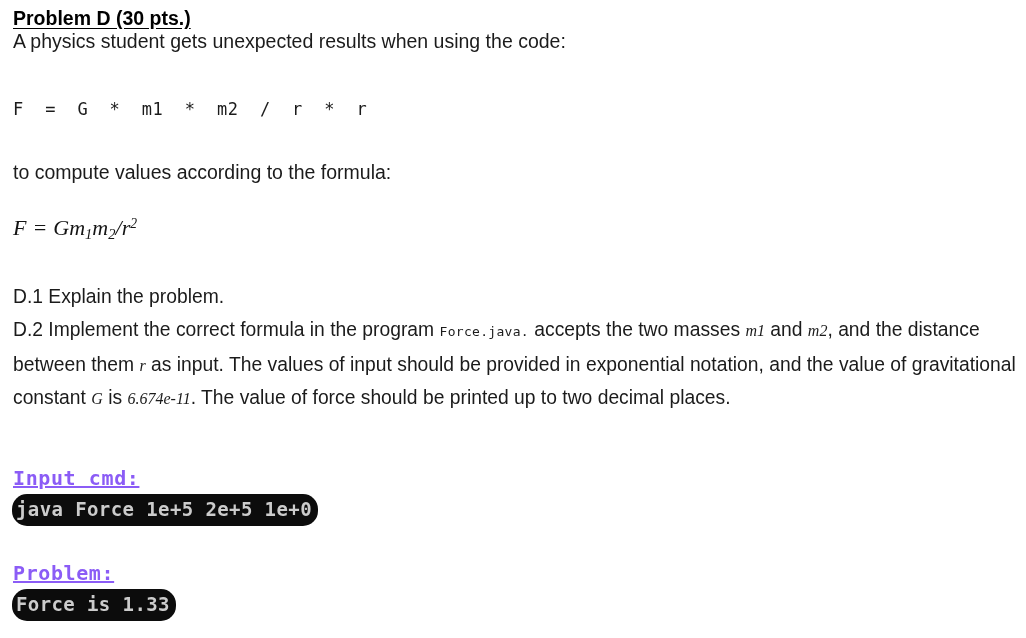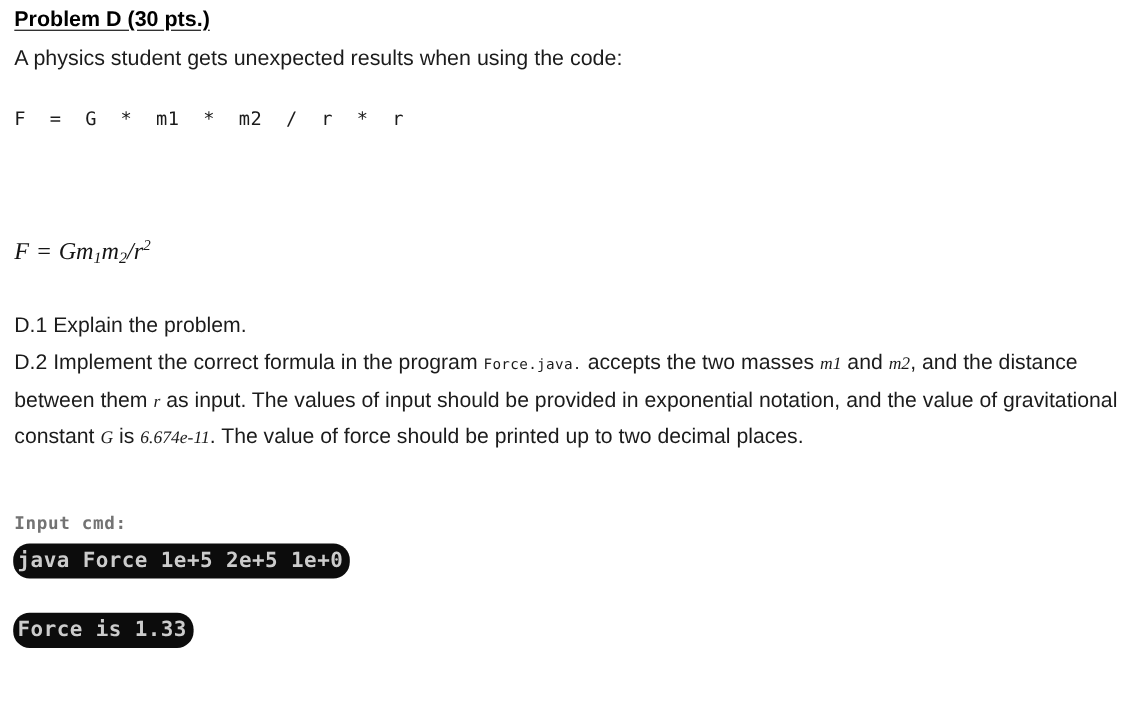--- a/index.html
+++ b/index.html
@@ -41,21 +41,21 @@
   
   .body-line {
     position: absolute;
     left: 13px;
     font-family: "Liberation Sans", sans-serif;
     font-size: 19.5px;
     line-height: 25px;
     color: #1b1b1b;
     white-space: nowrap;
   }
-  .intro-line  { top: 41px; }
+  .intro-line  { top: 29px; }
   .formula-lead{ top: 160px; }
 
   
   .code-inline {
     position: absolute;
     left: 13px;
     top: 99px;
     font-family: "DejaVu Sans Mono", "Liberation Mono", monospace;
     font-size: 17px;
     letter-spacing: 0.5px;
@@ -110,57 +110,59 @@
     font-size: 16px;
   }
   .nowrapline { display: block; }
 
   
   .term-label {
     position: absolute;
     left: 13px;
     font-family: "DejaVu Sans Mono", "Liberation Mono", monospace;
     font-weight: bold;
-    font-size: 16px;
+    font-size: 20px;
     letter-spacing: 0.6px;
-    color: #737373;
+    color: #8b5cf6;
     white-space: pre;
+    text-decoration: underline;
   }
   .label-input  { top: 466px; }
   .label-output { top: 561px; }
 
   .term-block {
     position: absolute;
     left: 12px;
     background: #0c0c0c;
     color: #cccccc;
     font-family: "DejaVu Sans Mono", "Liberation Mono", monospace;
     font-weight: bold;
     font-size: 19px;
     letter-spacing: 0.4px;
     white-space: pre;
     padding: 3px 6px 4px 4px;
     box-sizing: border-box;
     line-height: 25px;
     border-radius: 15px;
   }
   .block-input  { top: 494px; }
-  .block-output { top: 557px; }
+  .block-output { top: 589px; }
 </style>
 </head>
 <body>
 
 <div class="page">
 
   <div class="problem-heading">Problem D (30 pts.)</div>
 
   <div class="body-line intro-line">A physics student gets unexpected results when using the code:</div>
 
   <div class="code-inline">F  =  G  *  m1  *  m2  /  r  *  r</div>
 
+  <div class="body-line formula-lead">to compute values according to the formula:</div>
 
   <div class="math-formula">
     <span>F</span><span class="math-eq-sp">&nbsp;</span><span>=</span><span class="math-eq-sp">&nbsp;</span><span>Gm</span><sub>1</sub><span>m</span><sub>2</sub><span>/r</span><sup>2</sup>
   </div>
 
   <div class="task-block">
     <span class="nowrapline">D.1 Explain the problem.</span><span>D.2 Implement the correct formula in the program </span><span class="mono">Force.java.</span><span> accepts the two masses </span><span class="ital">m1</span><span> and </span><span class="ital">m2</span><span>, and the distance between them </span><span class="ital">r</span><span> as input.  The values of input should be provided in exponential notation, and the value of gravitational constant </span><span class="ital">G</span><span> is </span><span class="ital">6.674e-11</span><span>. The value of force should be printed up to two decimal places.</span>
   </div>
 
   <div class="term-label label-input">Input cmd:</div>

